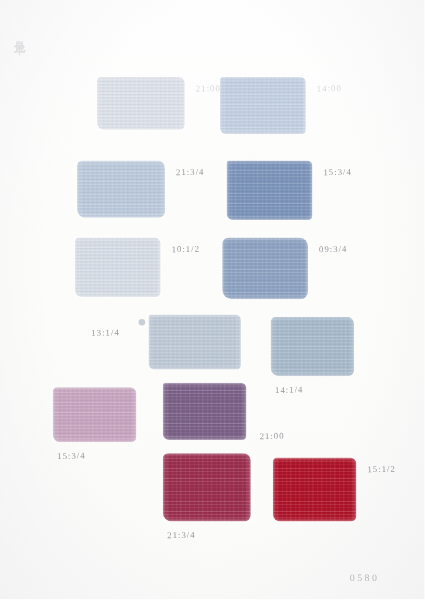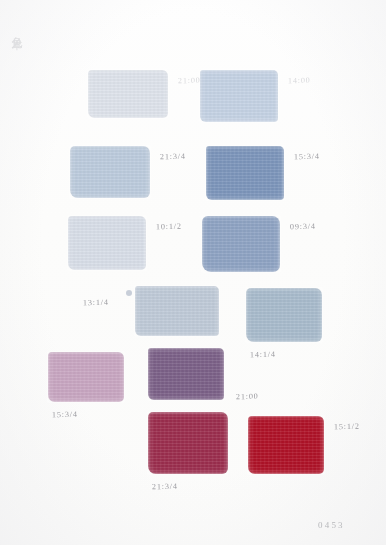--- a/index.html
+++ b/index.html
@@ -152,21 +152,21 @@
         <div class="edge"></div>
       </div>
       <div class="swatch" style="left: 248px; top: 416px; width: 76px; height: 58px;">
         <div class="paint" style="background-color: rgb(176, 18, 40); border-radius: 4px 6px 5px 7px;"></div>
         <div class="edge"></div>
       </div>
     </div>
 
   <div id="ink-dot" style="left:126px; top:290px;"></div>
 
-  <div id="page-number" style="left:318px; top:520px;">0453</div>
+  <div id="page-number" style="left:318px; top:520px;">0580</div>
 
 <div class="label faint" style="left: 178px; top: 76px;">21:00</div>
     <div class="label faint" style="left: 288px; top: 76px;">14:00</div>
     <div class="label" style="left: 160px; top: 152px;">21:3/4</div>
     <div class="label" style="left: 294px; top: 152px;">15:3/4</div>
     <div class="label" style="left: 156px; top: 222px;">10:1/2</div>
     <div class="label" style="left: 290px; top: 222px;">09:3/4</div>
     <div class="label" style="left: 83px; top: 298px;">13:1/4</div>
     <div class="label" style="left: 250px; top: 350px;">14:1/4</div>
     <div class="label" style="left: 52px; top: 410px;">15:3/4</div>

